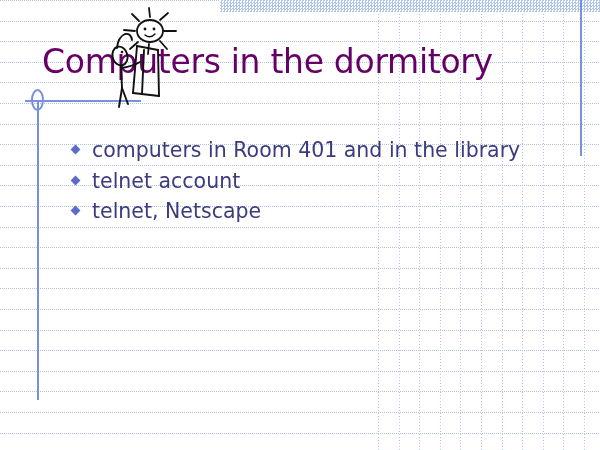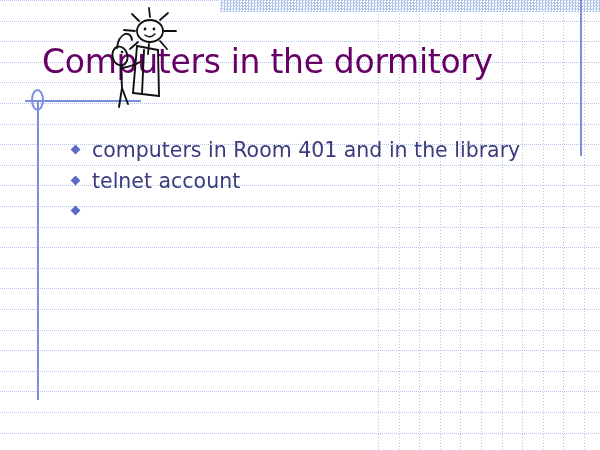--- a/index.html
+++ b/index.html
@@ -234,16 +234,17 @@
     <li>
       <span class="bullet-diamond"></span>
       <span>computers in Room 401 and in the library</span>
     </li>
     <li>
       <span class="bullet-diamond"></span>
       <span>telnet account</span>
     </li>
     <li>
       <span class="bullet-diamond"></span>
+      <span>telnet, Netscape</span>
     </li>
   </ul>
 
 </div>
 
 </body></html>

